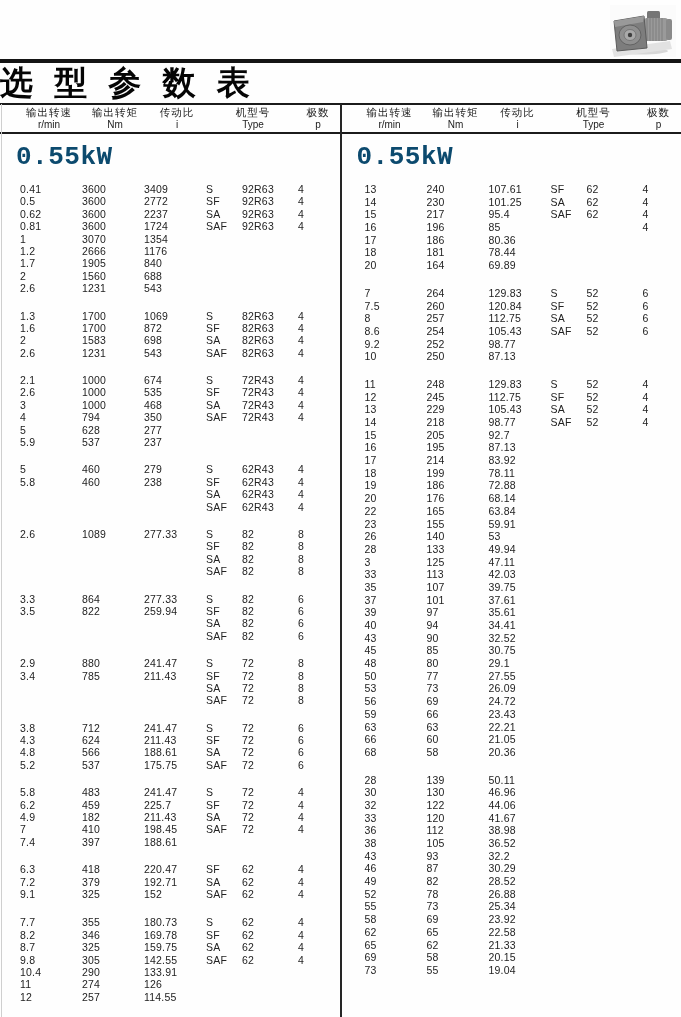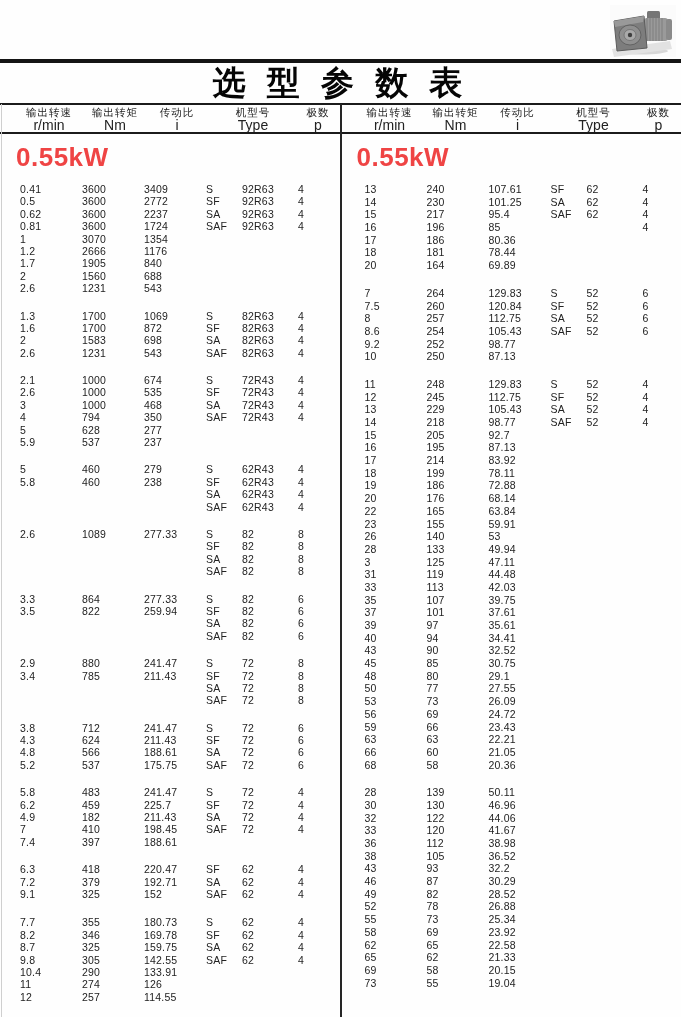--- a/index.html
+++ b/index.html
@@ -15,39 +15,39 @@
   
   .rule-thick{position:absolute;top:59px;left:0;width:681px;height:4px;background:#141414;}
   .rule-title{position:absolute;top:103px;left:0;width:681px;height:2px;background:#1b1b1b;}
   .rule-header{position:absolute;top:132px;left:0;width:681px;height:1.5px;background:#1b1b1b;}
   .divider-v{position:absolute;top:104px;left:340px;width:2px;height:913px;background:#262626;}
   .edge-left{position:absolute;top:104px;left:1px;width:1px;height:913px;background:#cfcfcf;}
 
   
   .title{
     position:absolute;top:62px;left:0;width:681px;height:41px;
-    text-align:center;font-size:33px;font-weight:900;letter-spacing:6px;
+    font-size:33px;font-weight:900;letter-spacing:6px;
     line-height:41px;color:#050505;white-space:nowrap;
   }
 
   
   .motor-photo{position:absolute;top:5px;left:610px;width:66px;height:52px;}
 
   
   .header-band{position:absolute;top:105px;left:8px;width:681px;height:27px;display:flex;}
   .hdr-half{width:340.5px;box-sizing:border-box;padding-left:6px;}
   .hdr-row{display:grid;grid-template-columns:70px 62px 62px 90px 40px;}
   .hdr-row span{text-align:center;white-space:nowrap;}
   .hdr-row.labels span{font-size:10.5px;letter-spacing:1px;line-height:14px;color:#222;}
-  .hdr-row.units  span{font-size:14px;line-height:12px;color:#222;}
+  .hdr-row.units  span{font-size:10px;line-height:12px;color:#222;}
 
   
   .body-band{position:absolute;top:133px;left:0;width:681px;height:884px;display:flex;}
   .col{width:340.5px;box-sizing:border-box;}
-  .kw{font-size:26px;font-weight:900;letter-spacing:0.5px;line-height:28px;margin:10px 0 0 16px;color:#ef4444;}
+  .kw{font-size:26px;font-weight:900;letter-spacing:0.5px;line-height:28px;margin:10px 0 0 16px;color:#0c4a6e;font-family:Liberation Mono, monospace;}
   .groups{margin-top:12px;}
   .group{margin-top:15px;}
   .group:first-child{margin-top:0;}
   .col-left .group:last-child{margin-top:16px;}
 
   .row{
     display:grid;
     grid-template-columns:62px 62px 62px 36px 56px 20px;
     padding-left:24px;
     font-size:10.5px;
@@ -808,28 +808,20 @@
             </div>
             <div class="row">
               <span class="cell c0">3</span>
               <span class="cell c1">125</span>
               <span class="cell c2">47.11</span>
               <span class="cell c3"></span>
               <span class="cell c4"></span>
               <span class="cell c5"></span>
             </div>
             <div class="row">
-              <span class="cell c0">31</span>
-              <span class="cell c1">119</span>
-              <span class="cell c2">44.48</span>
-              <span class="cell c3"></span>
-              <span class="cell c4"></span>
-              <span class="cell c5"></span>
-            </div>
-            <div class="row">
               <span class="cell c0">33</span>
               <span class="cell c1">113</span>
               <span class="cell c2">42.03</span>
               <span class="cell c3"></span>
               <span class="cell c4"></span>
               <span class="cell c5"></span>
             </div>
             <div class="row">
               <span class="cell c0">35</span>
               <span class="cell c1">107</span>

